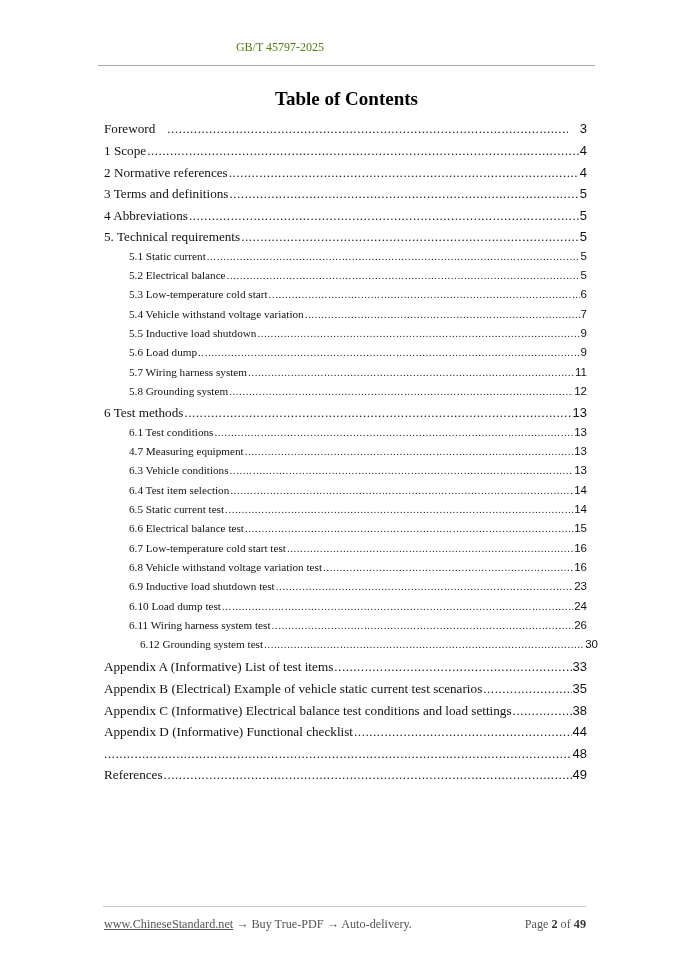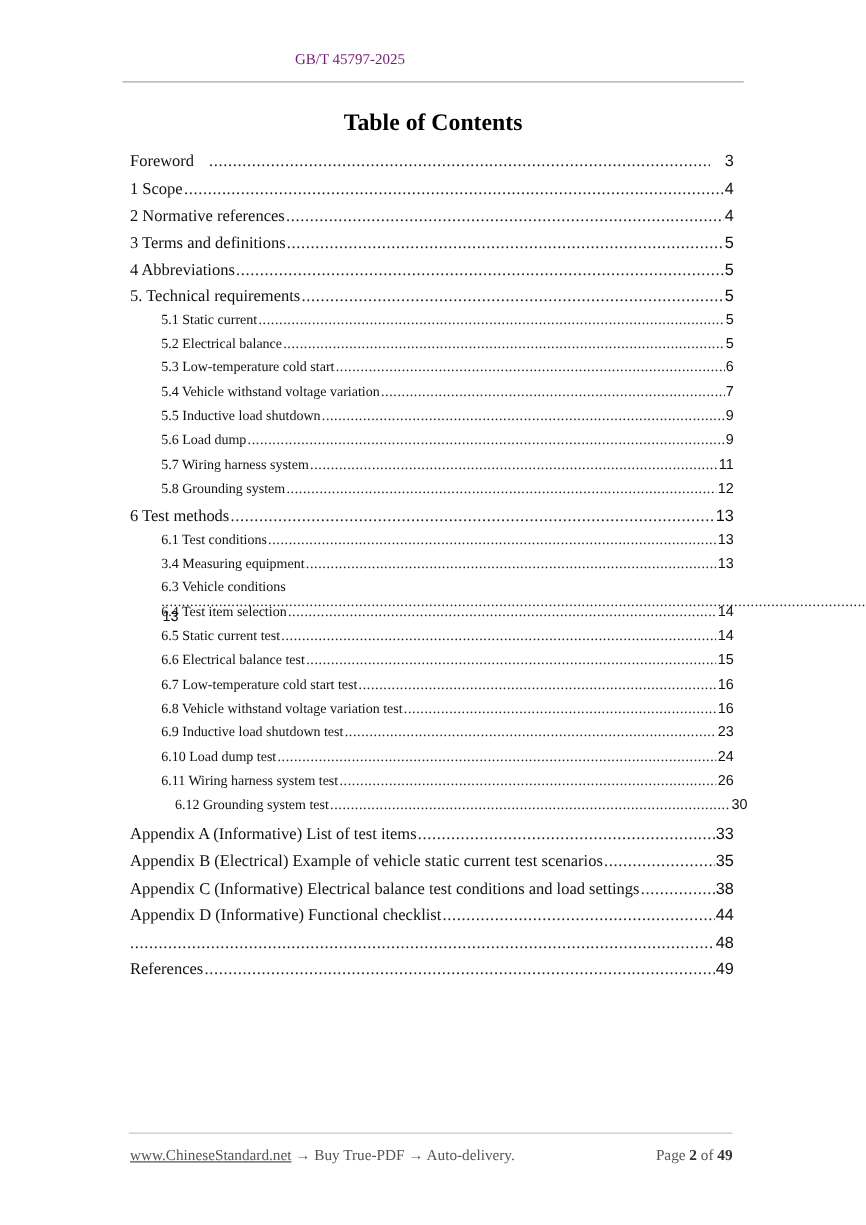--- a/index.html
+++ b/index.html
@@ -1,19 +1,19 @@
 <!DOCTYPE html>
 <html><head>
 <meta charset="utf-8">
 <style>
   html, body { margin: 0; padding: 0; background: #ffffff; }
   body { width: 693px; height: 980px; position: relative; overflow: hidden;
          font-family: "Liberation Serif", serif; color: #111; }
   .hdr { position: absolute; top: 40px; left: 0; width: 560px; text-align: center;
-         font-size: 12px; color: #701a75; }
+         font-size: 12px; color: #4d7c0f; }
   .hdr-line { position: absolute; top: 65px; left: 98px; width: 497px; height: 1px; background: #a8a8a8; }
   .title { position: absolute; top: 88px; left: 0; width: 693px; text-align: center;
            font-size: 19px; font-weight: bold; color: #000; }
   .toc { position: absolute; left: 104px; width: 483px; top: 0; }
   .row { position: absolute; display: flex; align-items: baseline; white-space: nowrap; }
   .row.l1 { left: 0; width: 483px; font-size: 13.2px; }
   .row.l2 { left: 25px; width: 458px; font-size: 11.2px; }
   .row .lbl { flex: 0 0 auto; padding-right: 1px; }
   .row .dots { flex: 1 1 auto; overflow: hidden; letter-spacing: 0.5px; color: #222; }
   .row .dots::after { content: "........................................................................................................................................................................................................................................................................"; }
@@ -109,25 +109,25 @@
       <span class="lbl">6 Test methods</span>
       <span class="dots"></span>
       <span class="pg">13</span>
     </div>
     <div class="row l2" style="top: 426px;">
       <span class="lbl">6.1 Test conditions</span>
       <span class="dots"></span>
       <span class="pg">13</span>
     </div>
     <div class="row l2" style="top: 445px;">
-      <span class="lbl">3.4 Measuring equipment</span>
-      <span class="dots"></span>
-      <span class="pg">13</span>
-    </div>
-    <div class="row l2" style="top: 464px; flex-direction: column;">
+      <span class="lbl">4.7 Measuring equipment</span>
+      <span class="dots"></span>
+      <span class="pg">13</span>
+    </div>
+    <div class="row l2" style="top: 464px;">
       <span class="lbl">6.3 Vehicle conditions</span>
       <span class="dots"></span>
       <span class="pg">13</span>
     </div>
     <div class="row l2" style="top: 484px;">
       <span class="lbl">6.4 Test item selection</span>
       <span class="dots"></span>
       <span class="pg">14</span>
     </div>
     <div class="row l2" style="top: 503px;">

